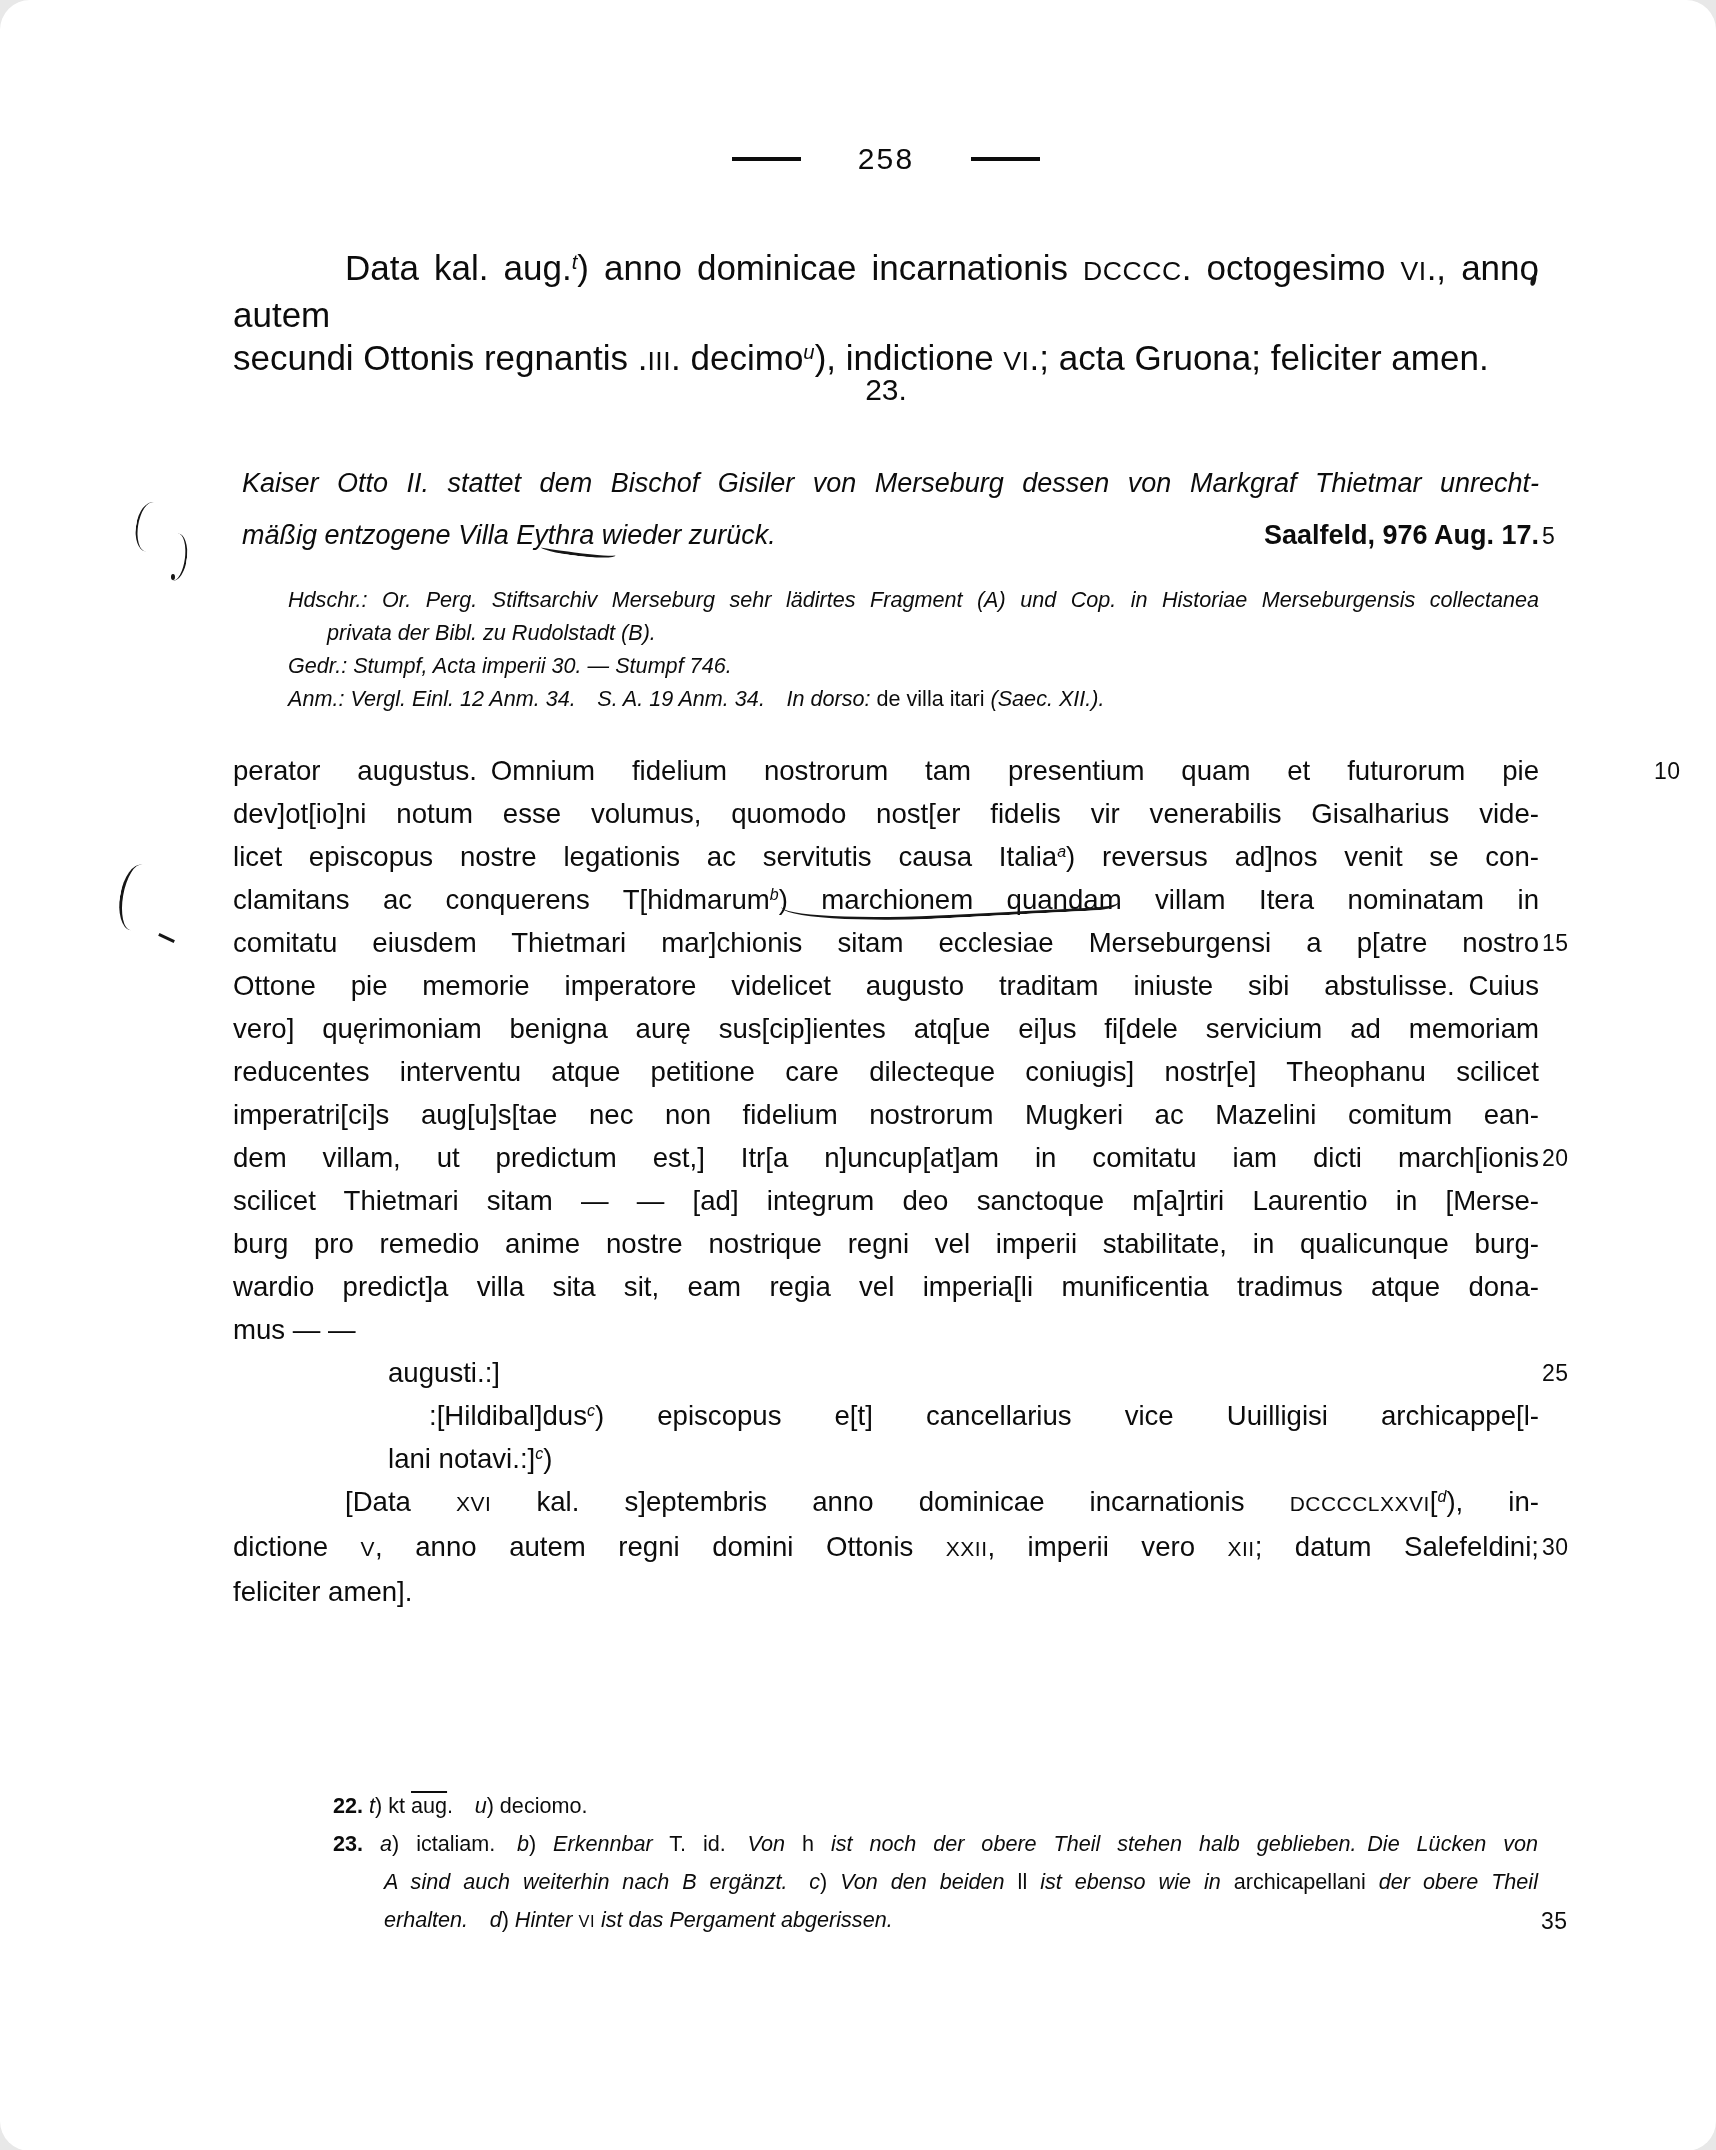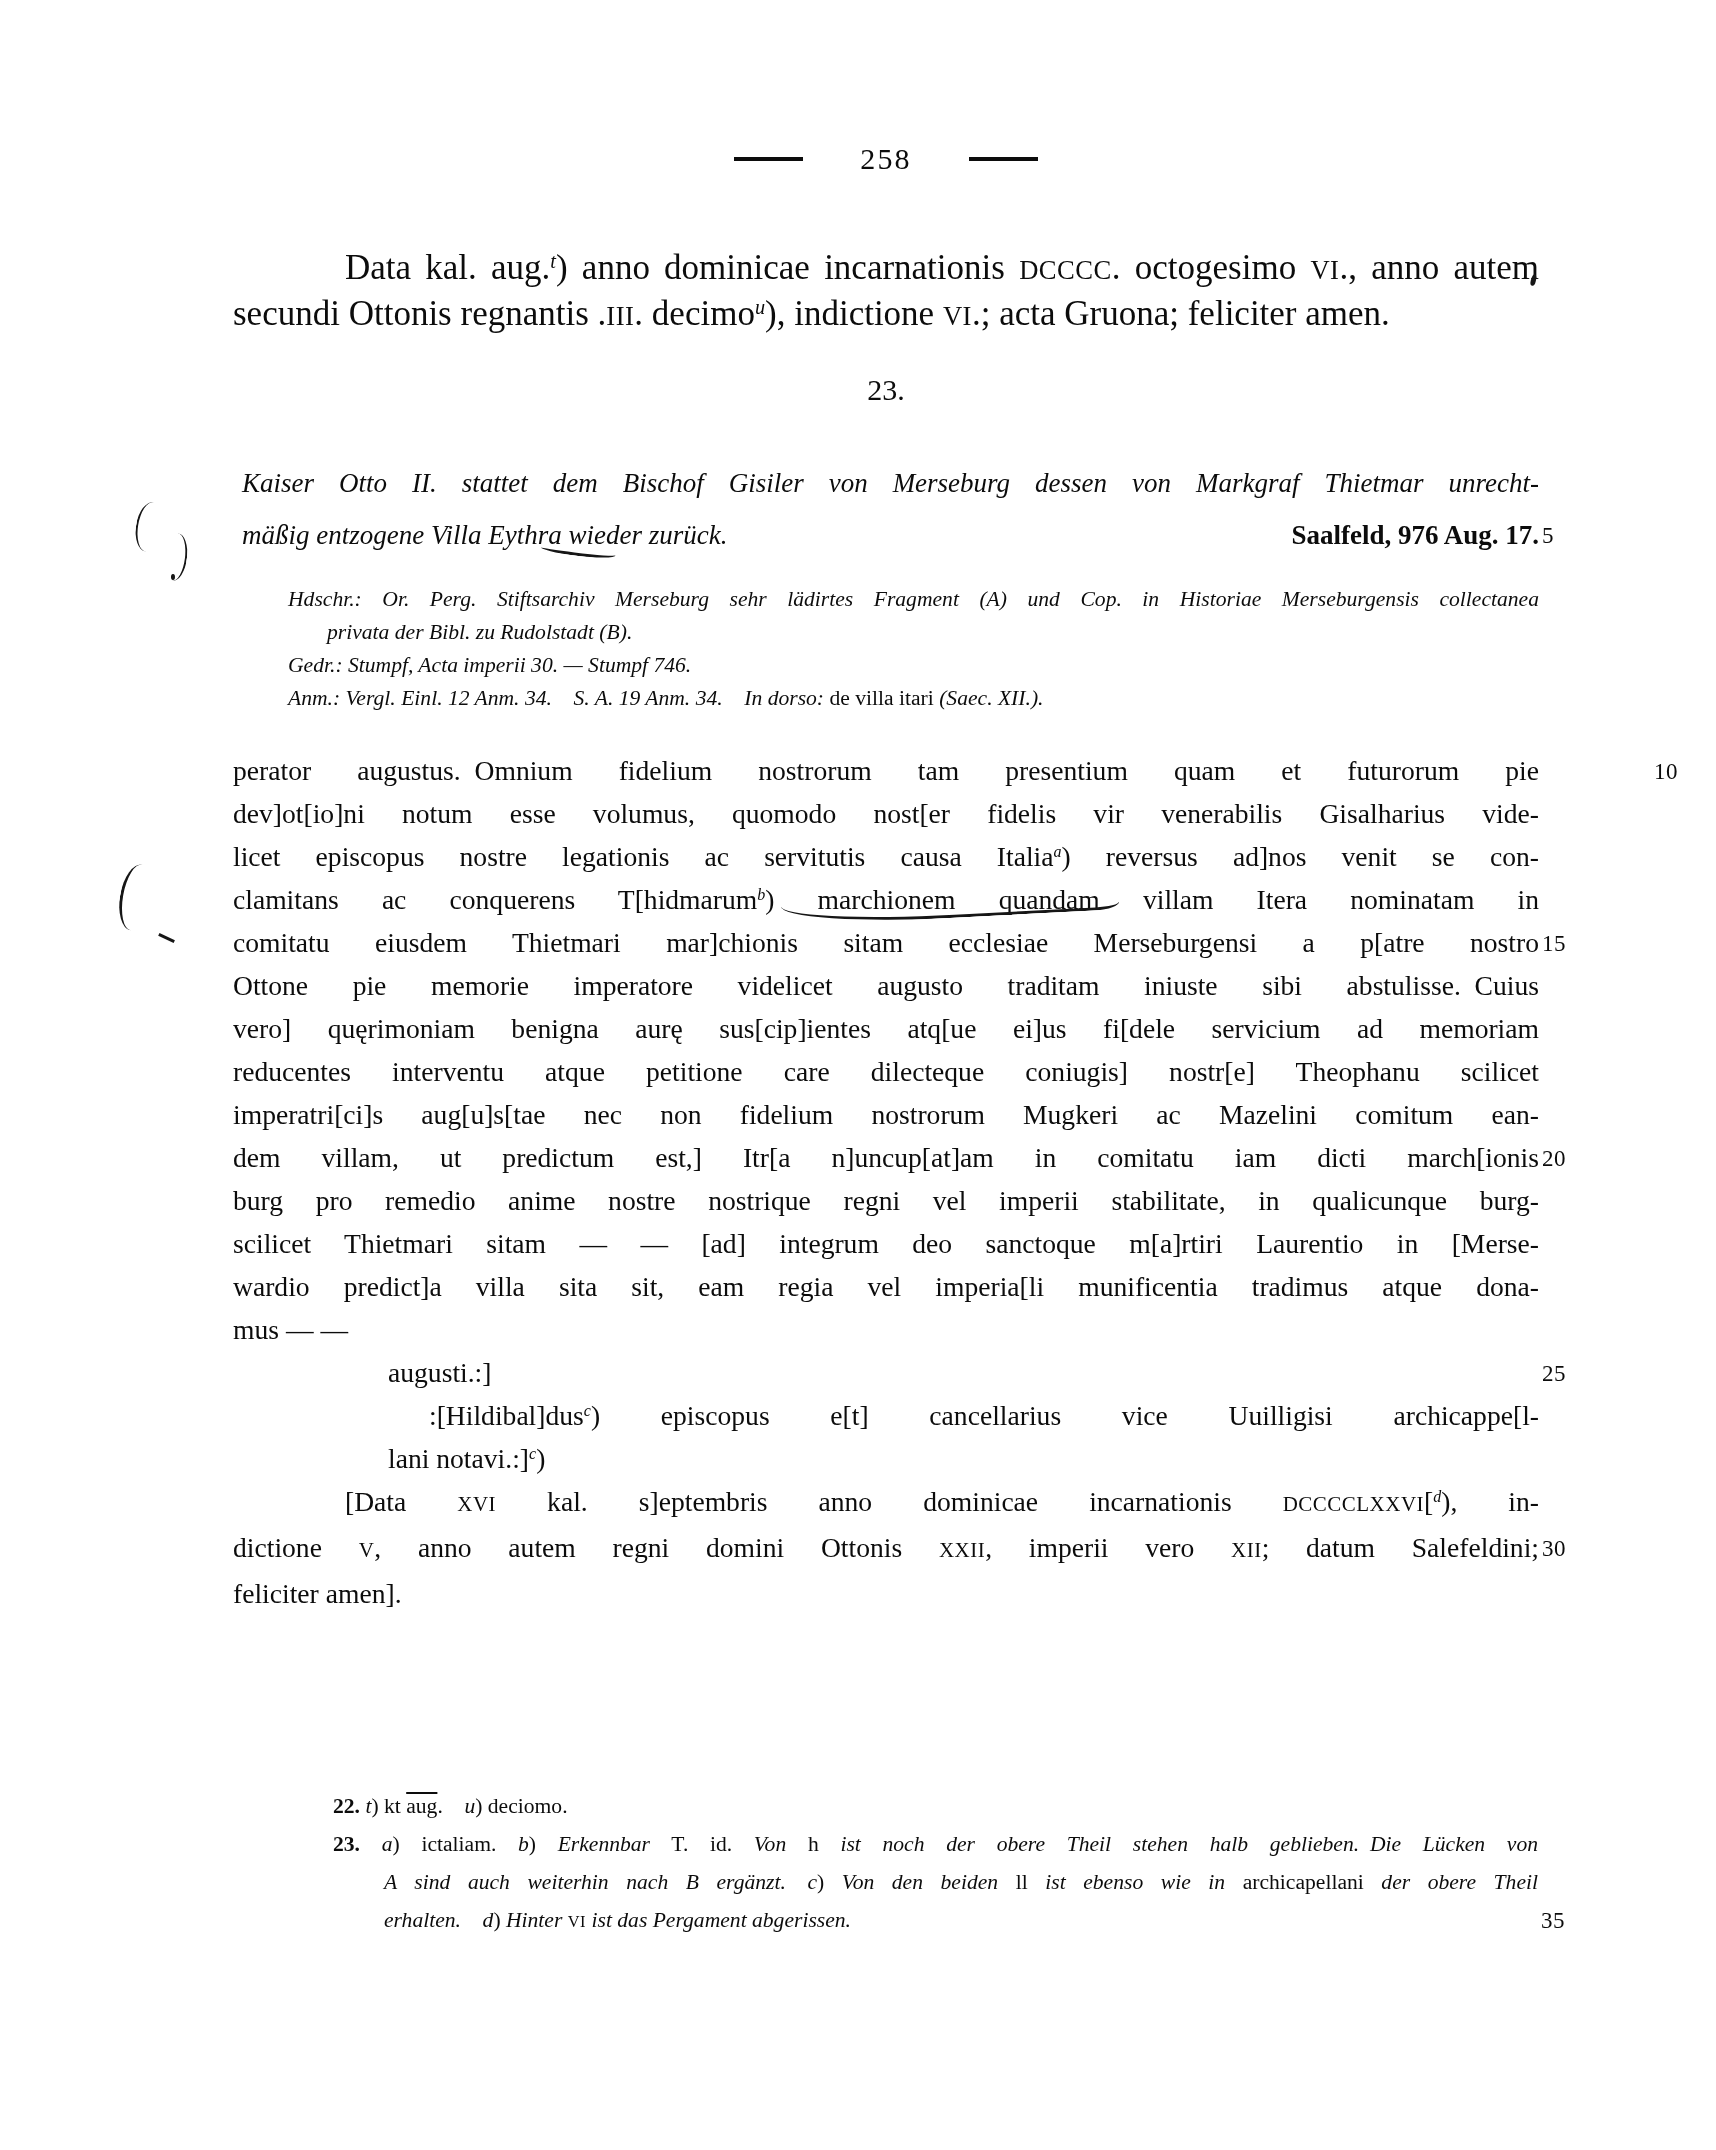--- a/index.html
+++ b/index.html
@@ -1,17 +1,17 @@
 <!DOCTYPE html>
 <html style="font-size:8.7px"><head>
 <meta charset="utf-8">
 <style>
   html,body{margin:0;padding:0;background:#e8e8e8;}
   #page{position:relative;width:1716px;height:2151px;background:#ffffff;overflow:hidden;
-        font-family:Liberation Serif, serif;color:#0c0c0c;}
+        font-family:Liberation Sans, sans-serif;color:#0c0c0c;border-radius:30px;}
   .line{position:relative;}
   .j{text-align:justify;text-align-last:justify;}
   .indent1{text-indent:112px;}
   .sig1{padding-left:196px;}
   .sig2{padding-left:155px;}
   .src-cont{padding-left:39px;}
   .fn-cont{padding-left:51px;}
   .i{font-style:italic;}
   .b{font-weight:700;}
   .sc{font-size:0.76em;letter-spacing:0.5px;}
@@ -92,22 +92,22 @@
       <div class="line j"><span>perator augustus. Omnium fidelium nostrorum tam presentium quam et futurorum pie</span></div>
       <div class="line j"><span>dev]ot[io]ni notum esse volumus, quomodo nost[er fidelis vir venerabilis Gisalharius vide-</span></div>
       <div class="line j"><span>licet episcopus nostre legationis ac servitutis causa Italia</span><span class="sup">a</span><span>) reversus ad]nos venit se con-</span></div>
       <div class="line j"><span>clamitans ac conquerens T[hidmarum</span><span class="sup">b</span><span>) marchionem quandam villam Itera nominatam in</span></div>
       <div class="line j"><span>comitatu eiusdem Thietmari mar]chionis sitam ecclesiae Merseburgensi a p[atre nostro</span><span class="ln">15</span></div>
       <div class="line j"><span>Ottone pie memorie imperatore videlicet augusto traditam iniuste sibi abstulisse. Cuius</span></div>
       <div class="line j"><span>vero] quęrimoniam benigna aurę sus[cip]ientes atq[ue ei]us fi[dele servicium ad memoriam</span></div>
       <div class="line j"><span>reducentes interventu atque petitione care dilecteque coniugis] nostr[e] Theophanu scilicet</span></div>
       <div class="line j"><span>imperatri[ci]s aug[u]s[tae nec non fidelium nostrorum Mugkeri ac Mazelini comitum ean-</span></div>
       <div class="line j"><span>dem villam, ut predictum est,] Itr[a n]uncup[at]am in comitatu iam dicti march[ionis</span><span class="ln">20</span></div>
+      <div class="line j"><span>scilicet Thietmari sitam — — [ad] integrum deo sanctoque m[a]rtiri Laurentio in [Merse-</span></div>
       <div class="line j"><span>burg pro remedio anime nostre nostrique regni vel imperii stabilitate, in qualicunque burg-</span></div>
-      <div class="line j"><span>scilicet Thietmari sitam — — [ad] integrum deo sanctoque m[a]rtiri Laurentio in [Merse-</span></div>
       <div class="line j"><span>wardio predict]a villa sita sit, eam regia vel imperia[li munificentia tradimus atque dona-</span></div>
       <div class="line"><span>mus — —</span></div>
       <div class="line j sig1"><span class="ln">25</span></div>
       <div class="line sig2"><span>augusti.:]</span></div>
       <div class="line j sig1"><span>:[Hildibal]dus</span><span class="sup">c</span><span>) episcopus e[t] cancellarius vice Uuilligisi archicappe[l-</span></div>
       <div class="line sig2"><span>lani notavi.:]</span><span class="sup">c</span><span>)</span></div>
       <div class="line j indent1"><span>[Data </span><span class="sc">XVI</span><span> kal. s]eptembris anno dominicae incarnationis </span><span class="sc">DCCCCLXXVI</span><span>[</span><span class="sup">d</span><span>), in-</span></div>
       <div class="line j"><span>dictione </span><span class="sc">V</span><span>, anno autem regni domini Ottonis </span><span class="sc">XXII</span><span>, imperii vero </span><span class="sc">XII</span><span>; datum Salefeldini;</span><span class="ln">30</span></div>
       <div class="line"><span>feliciter amen].</span></div>
     </section>

